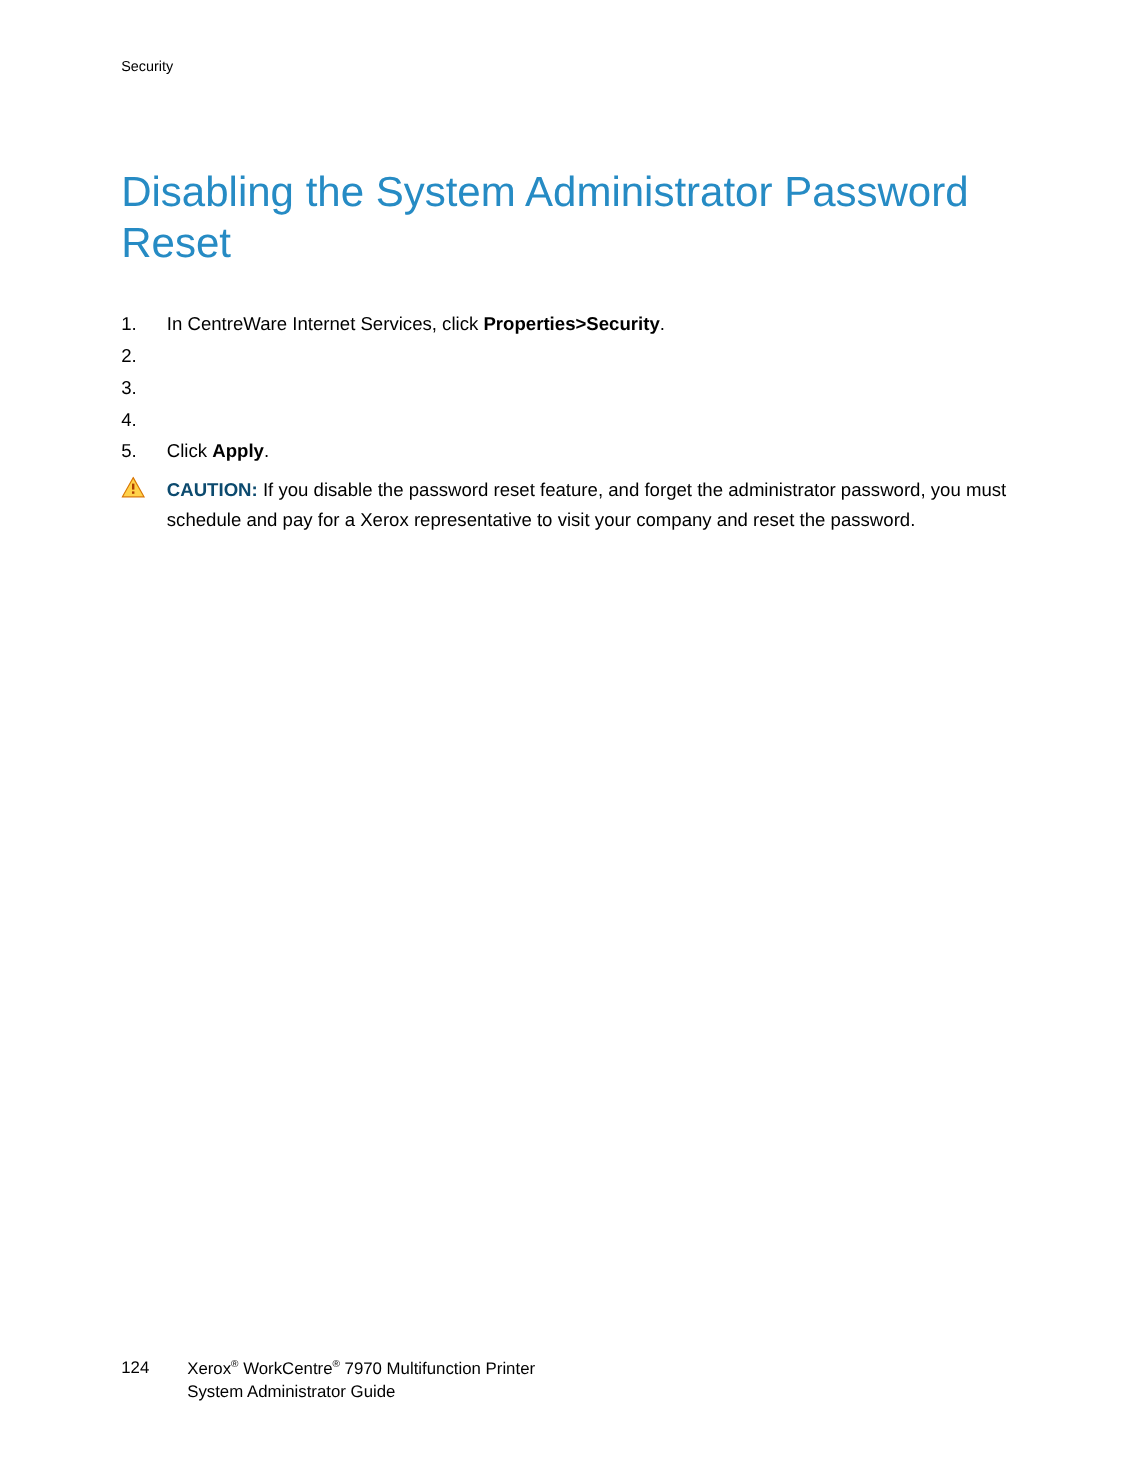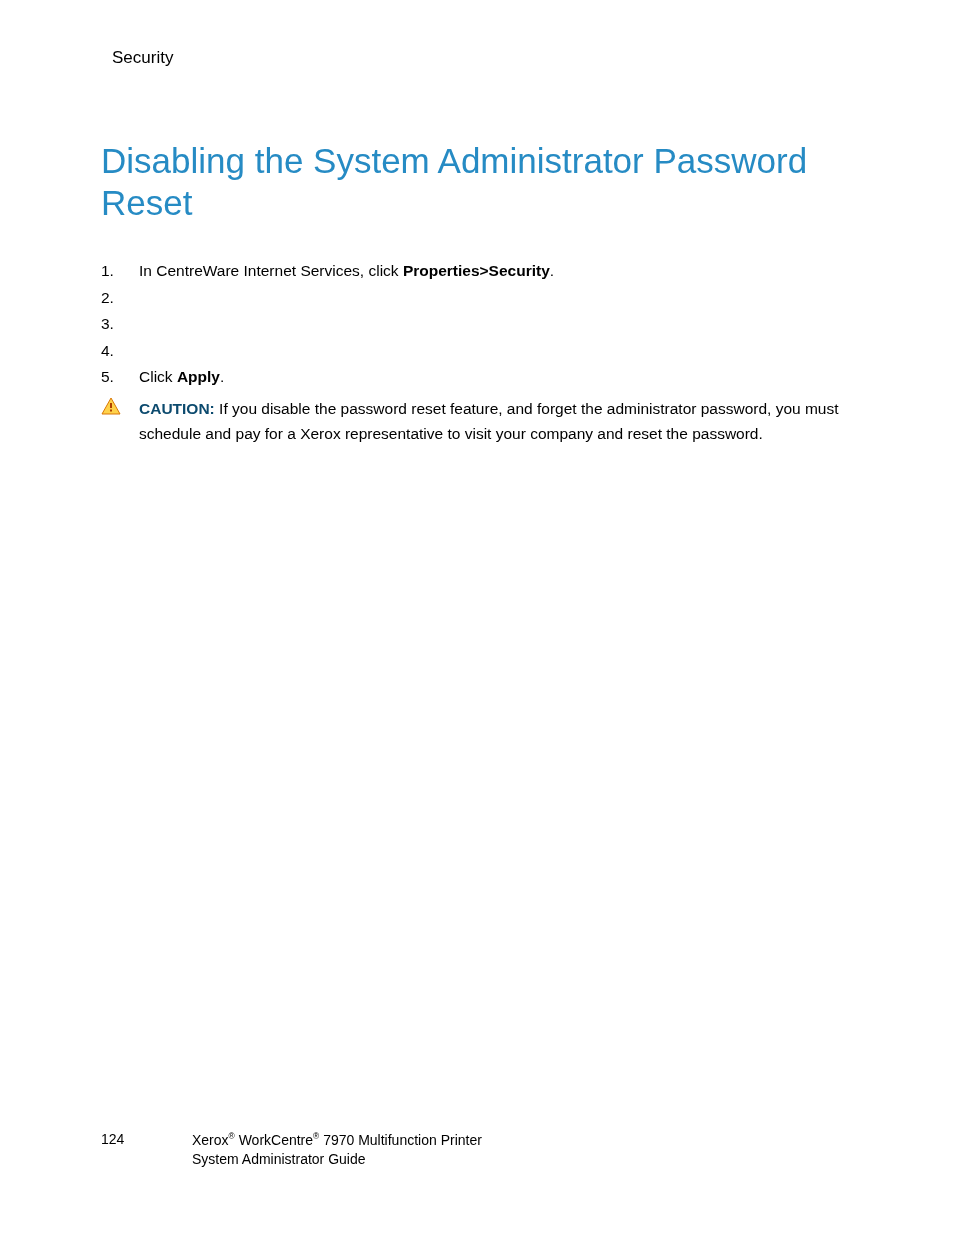--- a/index.html
+++ b/index.html
@@ -8,22 +8,21 @@
       height: 1235px;
       font-family: Arial, Helvetica, sans-serif;
       background: #fff;
       position: relative;
       color: #000;
     }
     .header {
       position: absolute;
       top: 48px;
       left: 101px;
-      font-size: 17px;
-      margin-left: 11px;
+      font-size: 12px;
     }
     .title {
       position: absolute;
       top: 140px;
       left: 101px;
       right: 60px;
       font-size: 35px;
       font-weight: 400;
       color: #268bc4;
       line-height: 1.2;
@@ -63,21 +62,21 @@
       bottom: 66px;
       left: 101px;
       right: 100px;
       font-size: 14px;
       display: flex;
     }
     .page-num {
       width: 55px;
       flex-shrink: 0;
     }
-    .footer-text { line-height: 1.35; margin-left: 36px; }
+    .footer-text { line-height: 1.35; }
     sup { font-size: 0.6em; vertical-align: super; }
   </style>
 </head>
 <body>
 
 <div class="header">Security</div>
 
 <div class="title">Disabling the System Administrator Password Reset</div>
 
 <div class="steps">

